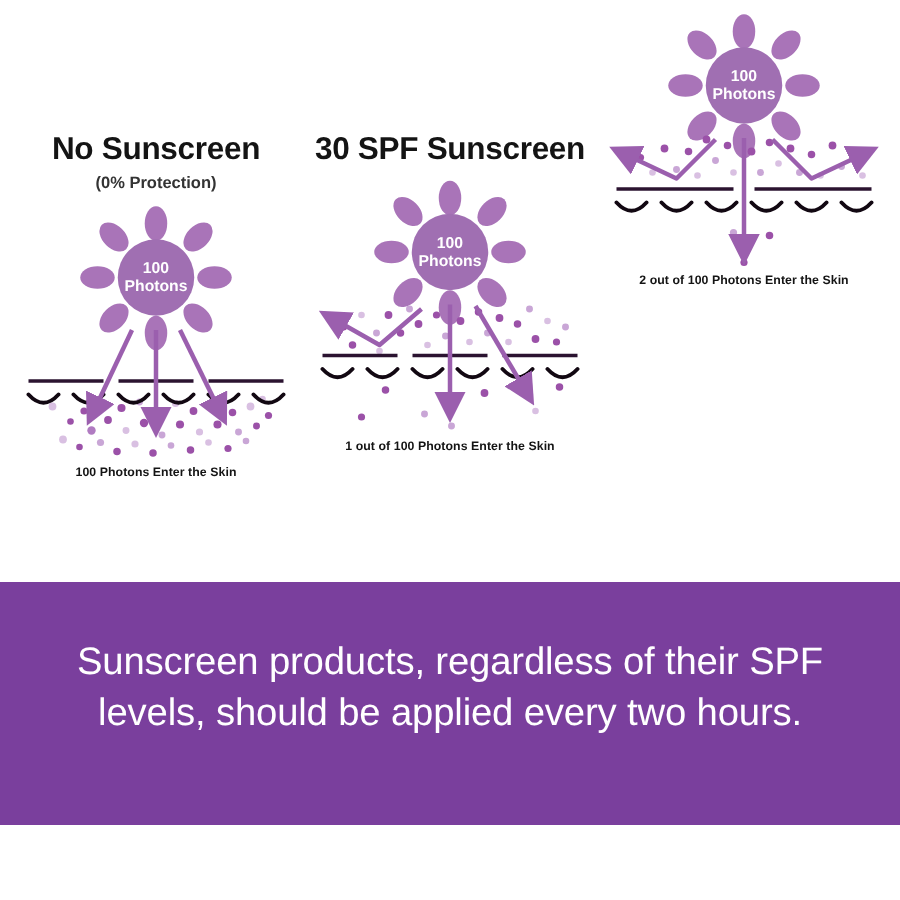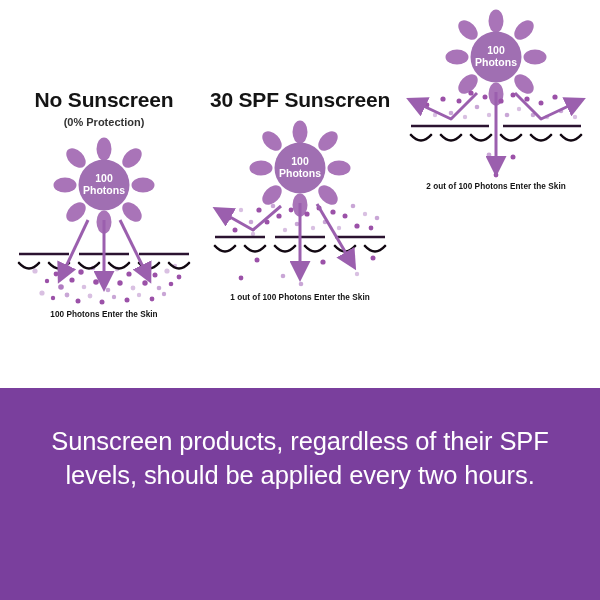--- a/index.html
+++ b/index.html
@@ -79,21 +79,21 @@
     white-space: nowrap;
     letter-spacing: 0.05px;
   }
 
   
   .banner {
     position: absolute;
     left: 0;
     top: 388px;
     width: 600px;
-    height: 212px;
+    height: 162px;
     background: #7A3F9D;
     box-sizing: border-box;
   }
   .banner-text {
     position: absolute;
     top: 36px;
     left: 0;
     width: 600px;
     text-align: center;
     color: #ffffff;

